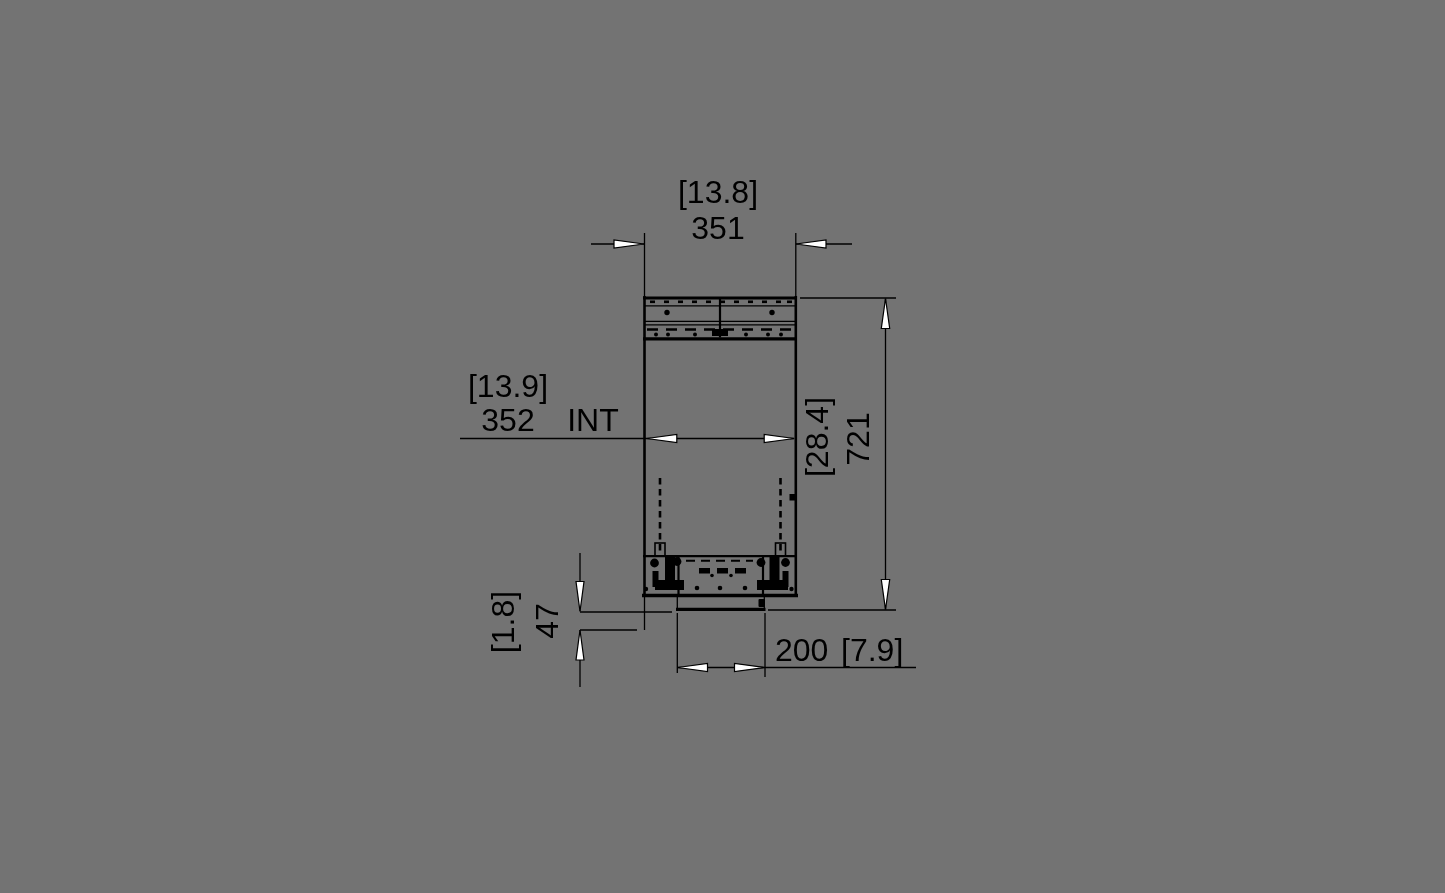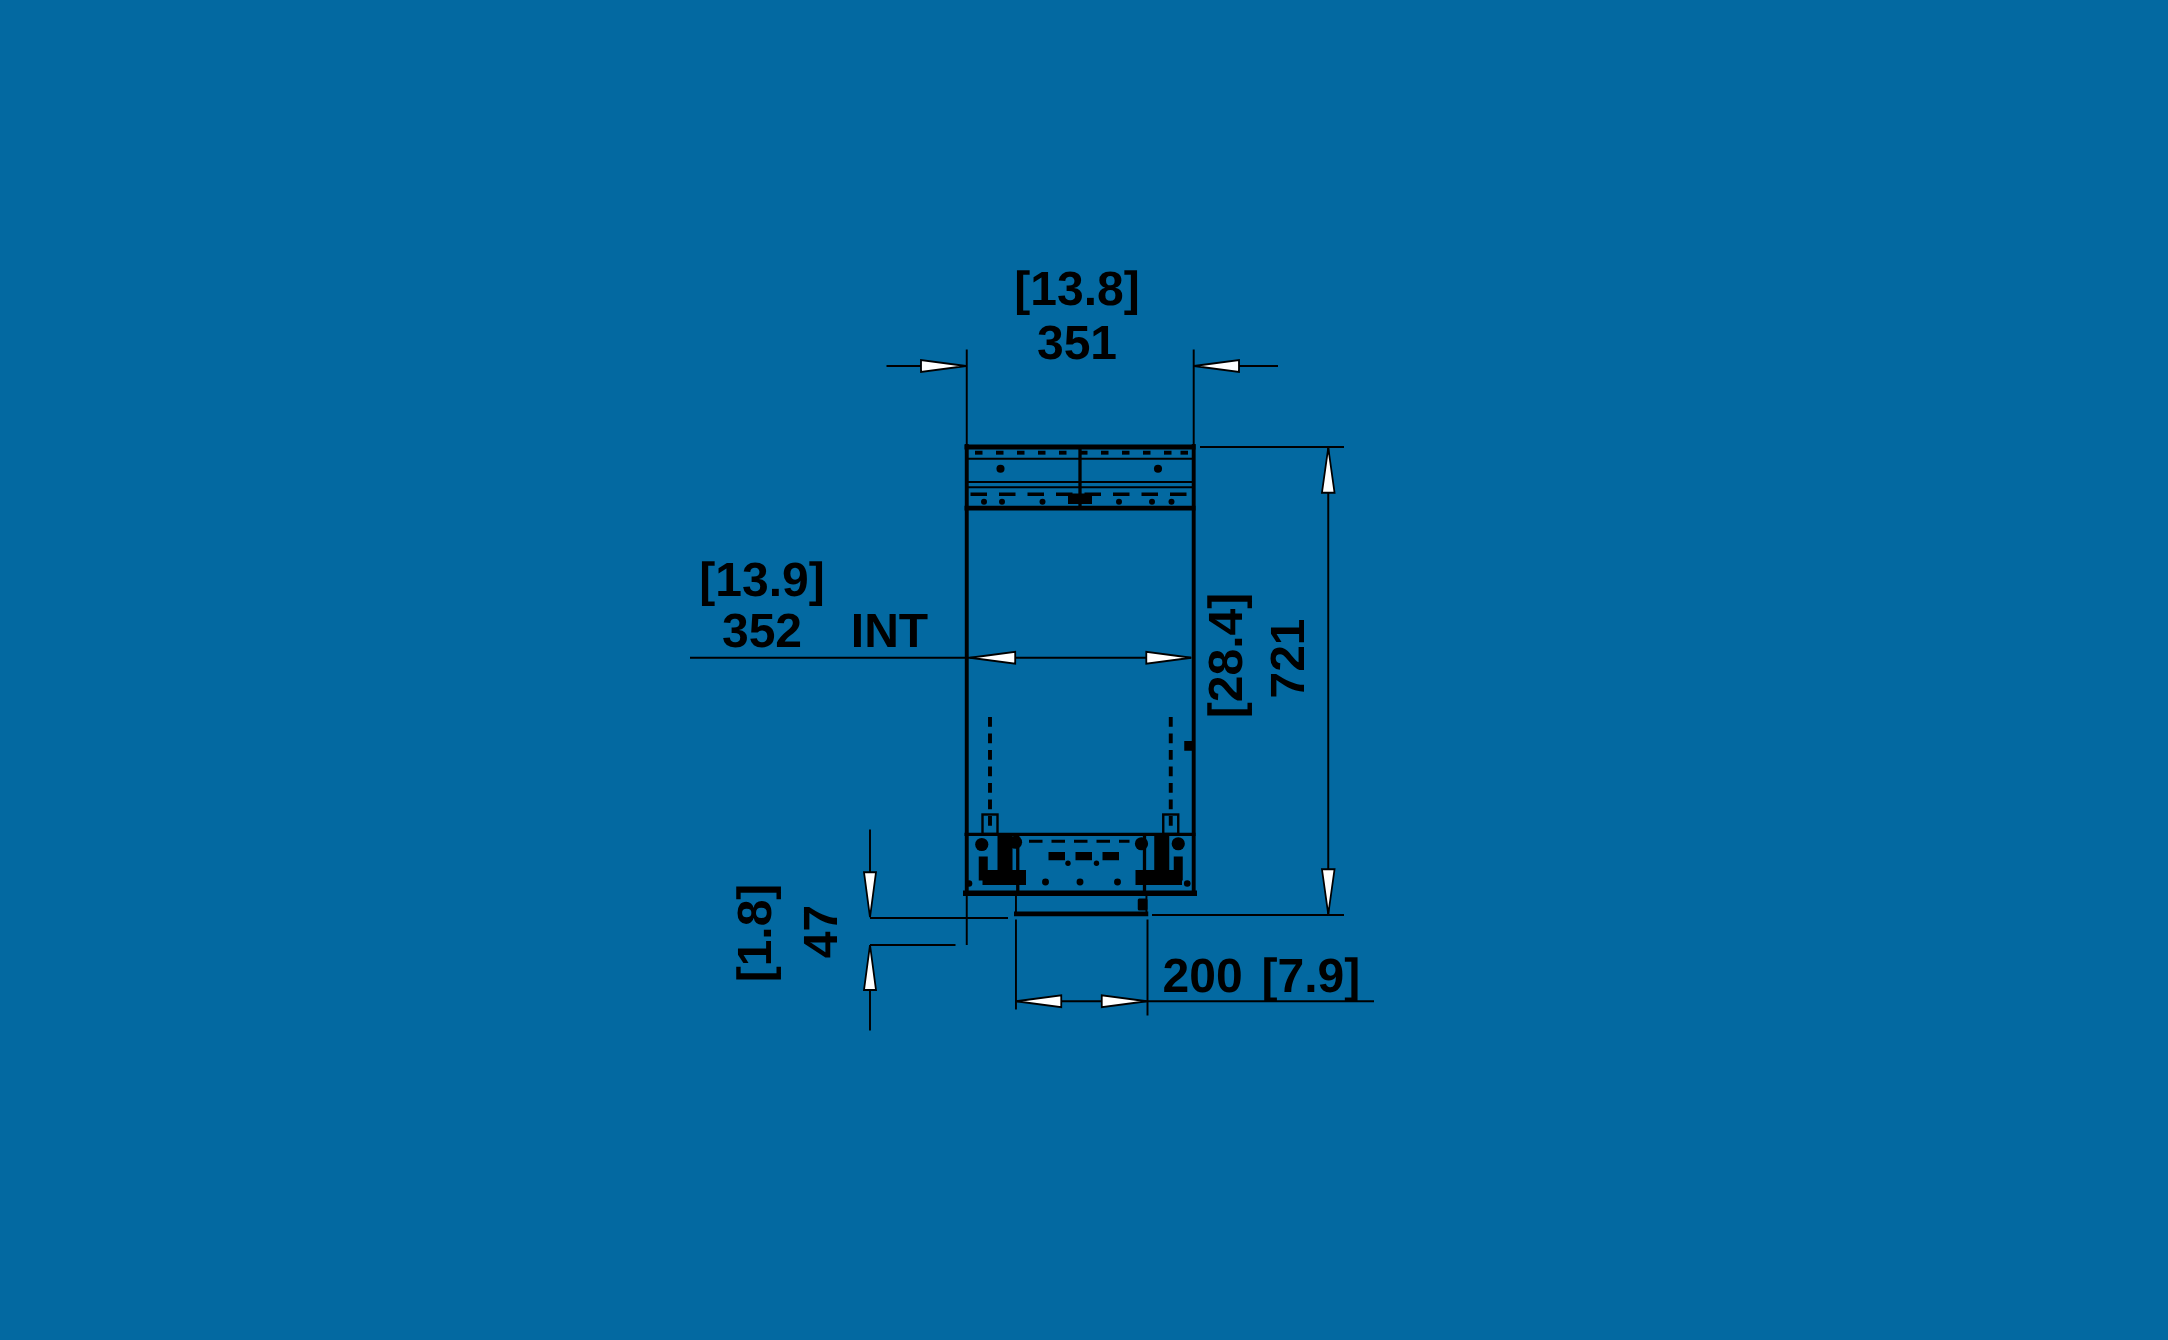--- a/index.html
+++ b/index.html
@@ -1,17 +1,17 @@
 <!DOCTYPE html>
 <html><head>
 <meta charset="utf-8">
 <style>
   html,body{margin:0;padding:0;background:#fff;}
-  .canvas{position:relative;width:1445px;height:893px;background:#0369a1;overflow:hidden;
-          font-family:"Liberation Sans",sans-serif;font-weight:bold;}
+  .canvas{position:relative;width:1445px;height:893px;background:#737373;overflow:hidden;
+          font-family:"Liberation Sans",sans-serif;}
   svg{position:absolute;left:0;top:0;}
   .ln{stroke:#000;fill:none;}
   .thin{stroke-width:1.3;}
   .med{stroke-width:2.2;}
   .thick{stroke-width:3.2;}
   .arr{fill:#ffffff;stroke:#000;stroke-width:1.2;stroke-linejoin:miter;}
   .blk{fill:#000;stroke:none;}
   .dimtxt{font-family:"Liberation Sans",sans-serif;font-size:32px;fill:#000;}
 </style>
 </head>

